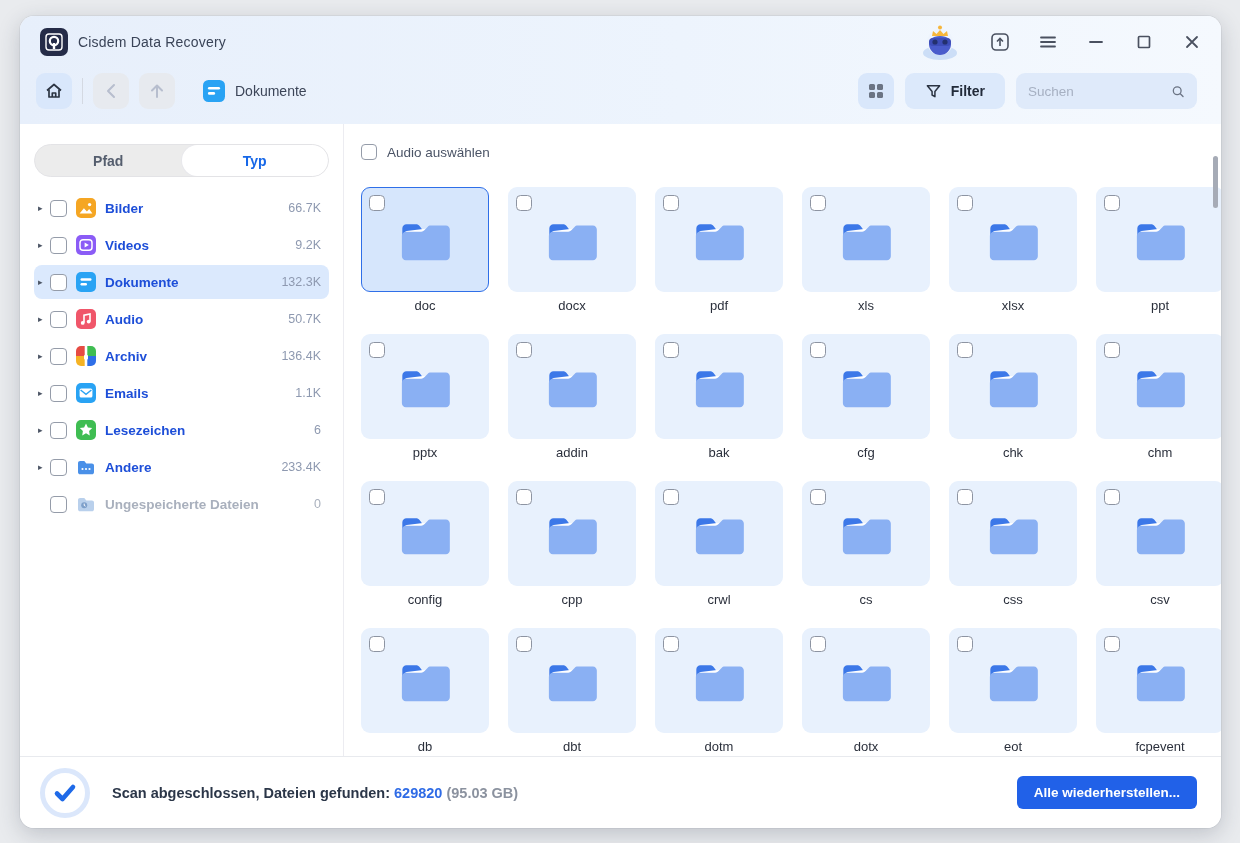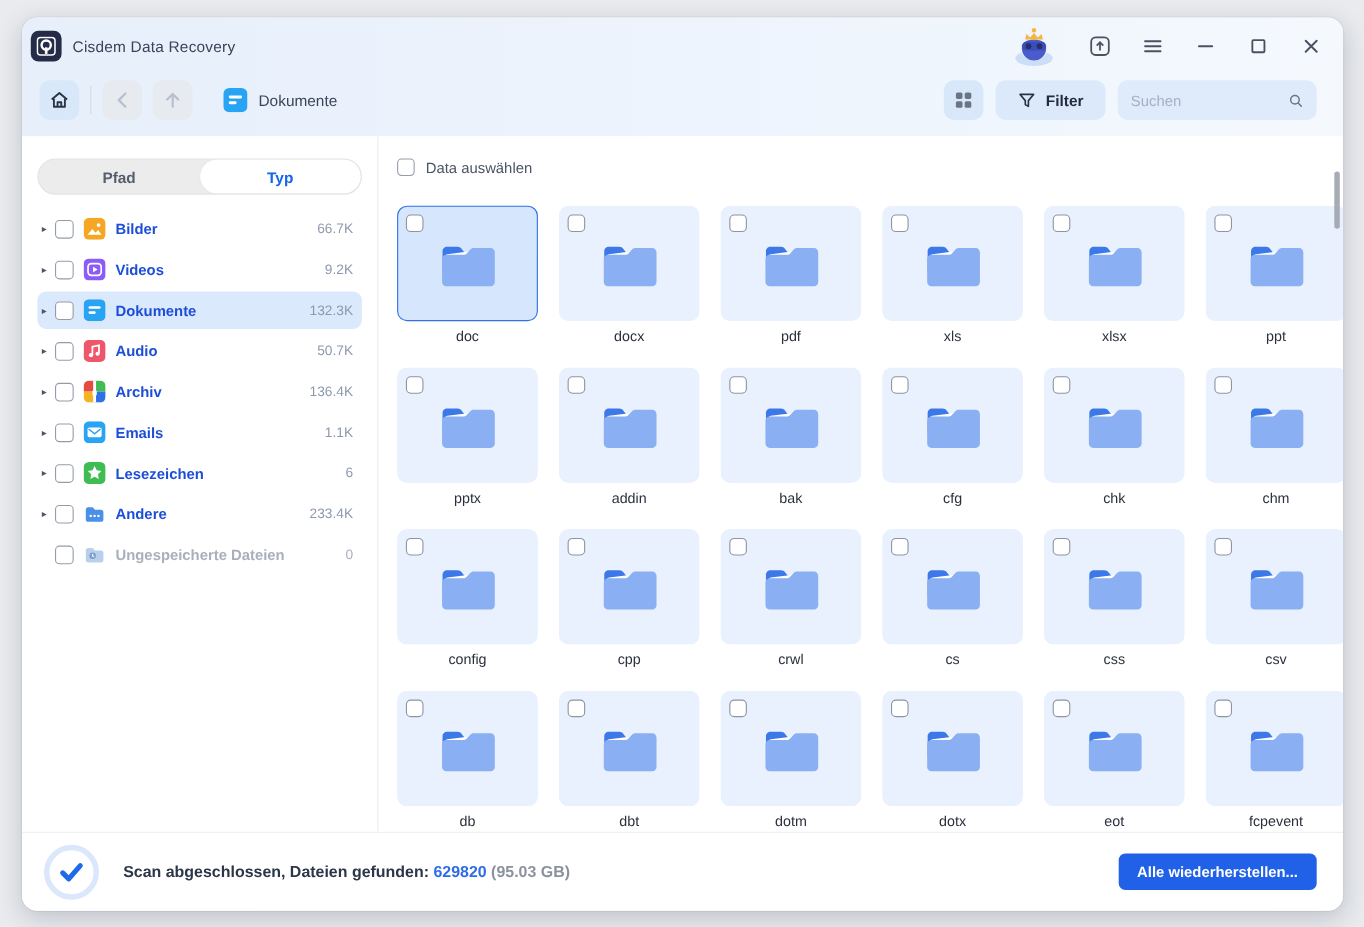--- a/index.html
+++ b/index.html
@@ -11,21 +11,21 @@
     overflow:hidden;
   }
   .window {
     position:absolute; left:20px; top:16px; width:1201px; height:812px;
     background:#ffffff; border-radius:14px; overflow:hidden;
     box-shadow:0 6px 22px rgba(40,50,70,.22), 0 0 0 1px rgba(120,130,150,.10);
     display:flex; flex-direction:column;
   }
   
   .top-area { background:linear-gradient(90deg,#e7effb 0%,#edf4fd 55%,#f5f9fe 100%); flex:0 0 auto; }
-  .titlebar { height:52px; display:flex; align-items:center; padding:0 18px 0 8px; }
+  .titlebar { height:52px; display:flex; align-items:center; padding:0 18px 0 20px; }
   .app-icon { width:28px; height:28px; border-radius:7px; background:#252c48; display:flex; align-items:center; justify-content:center; flex:0 0 auto; }
   .app-title { margin-left:10px; font-size:14px; color:#3a4458; letter-spacing:.2px; }
   .titlebar-right { margin-left:auto; display:flex; align-items:center; gap:26px; }
   .tb-btn { display:flex; align-items:center; justify-content:center; width:22px; height:22px; cursor:default; }
   .mascot { width:46px; height:40px; }
 
   .toolbar { height:56px; display:flex; align-items:center; padding:0 24px 10px 16px; }
   .sq-btn { width:36px; height:36px; border-radius:9px; display:flex; align-items:center; justify-content:center; flex:0 0 auto; }
   .btn-blue-bg { background:#d9e7fb; }
   .btn-gray-bg { background:#e7eaef; }
@@ -325,21 +325,21 @@
             </span>
             <span class="side-label">Ungespeicherte Dateien</span>
             <span class="side-count">0</span>
           </div>
         </div>
     </div>
 
     <div class="main">
       <div class="select-all">
         <span class="cbx" style="width:16px;height:16px"></span>
-        <span class="select-all-label">Data auswählen</span>
+        <span class="select-all-label">Audio auswählen</span>
       </div>
       <div class="folder-grid" id="folder-grid">
           <div class="cell">
             <div class="tile selected">
               <span class="tile-cbx"></span>
               <svg class="folder" viewBox="0 0 64 52">
      <path d="M10 30V12c0-2.3 1.8-4.1 4.1-4.1h9.2c1.3 0 2.6.6 3.4 1.7l3.3 4.2h14c2.3 0 4.1 1.8 4.1 4.1V30z" fill="#3c78e8"></path>
      <rect x="13" y="13" width="26" height="15" rx="2" fill="#ffffff" transform="rotate(-7 26 20)"></rect>
      <path d="M6 45V23.5c0-2.3 1.8-4.1 4.1-4.1h16.1c1.2 0 2.4-.5 3.2-1.4l3.4-3.6c.8-.9 2-1.4 3.2-1.4h15.9c2.3 0 4.1 1.8 4.1 4.1V45c0 2.3-1.8 4.1-4.1 4.1H10.1C7.8 49.1 6 47.3 6 45z" fill="#8ab0f3" transform="translate(4 -3) scale(.93)"></path>
    </svg>

